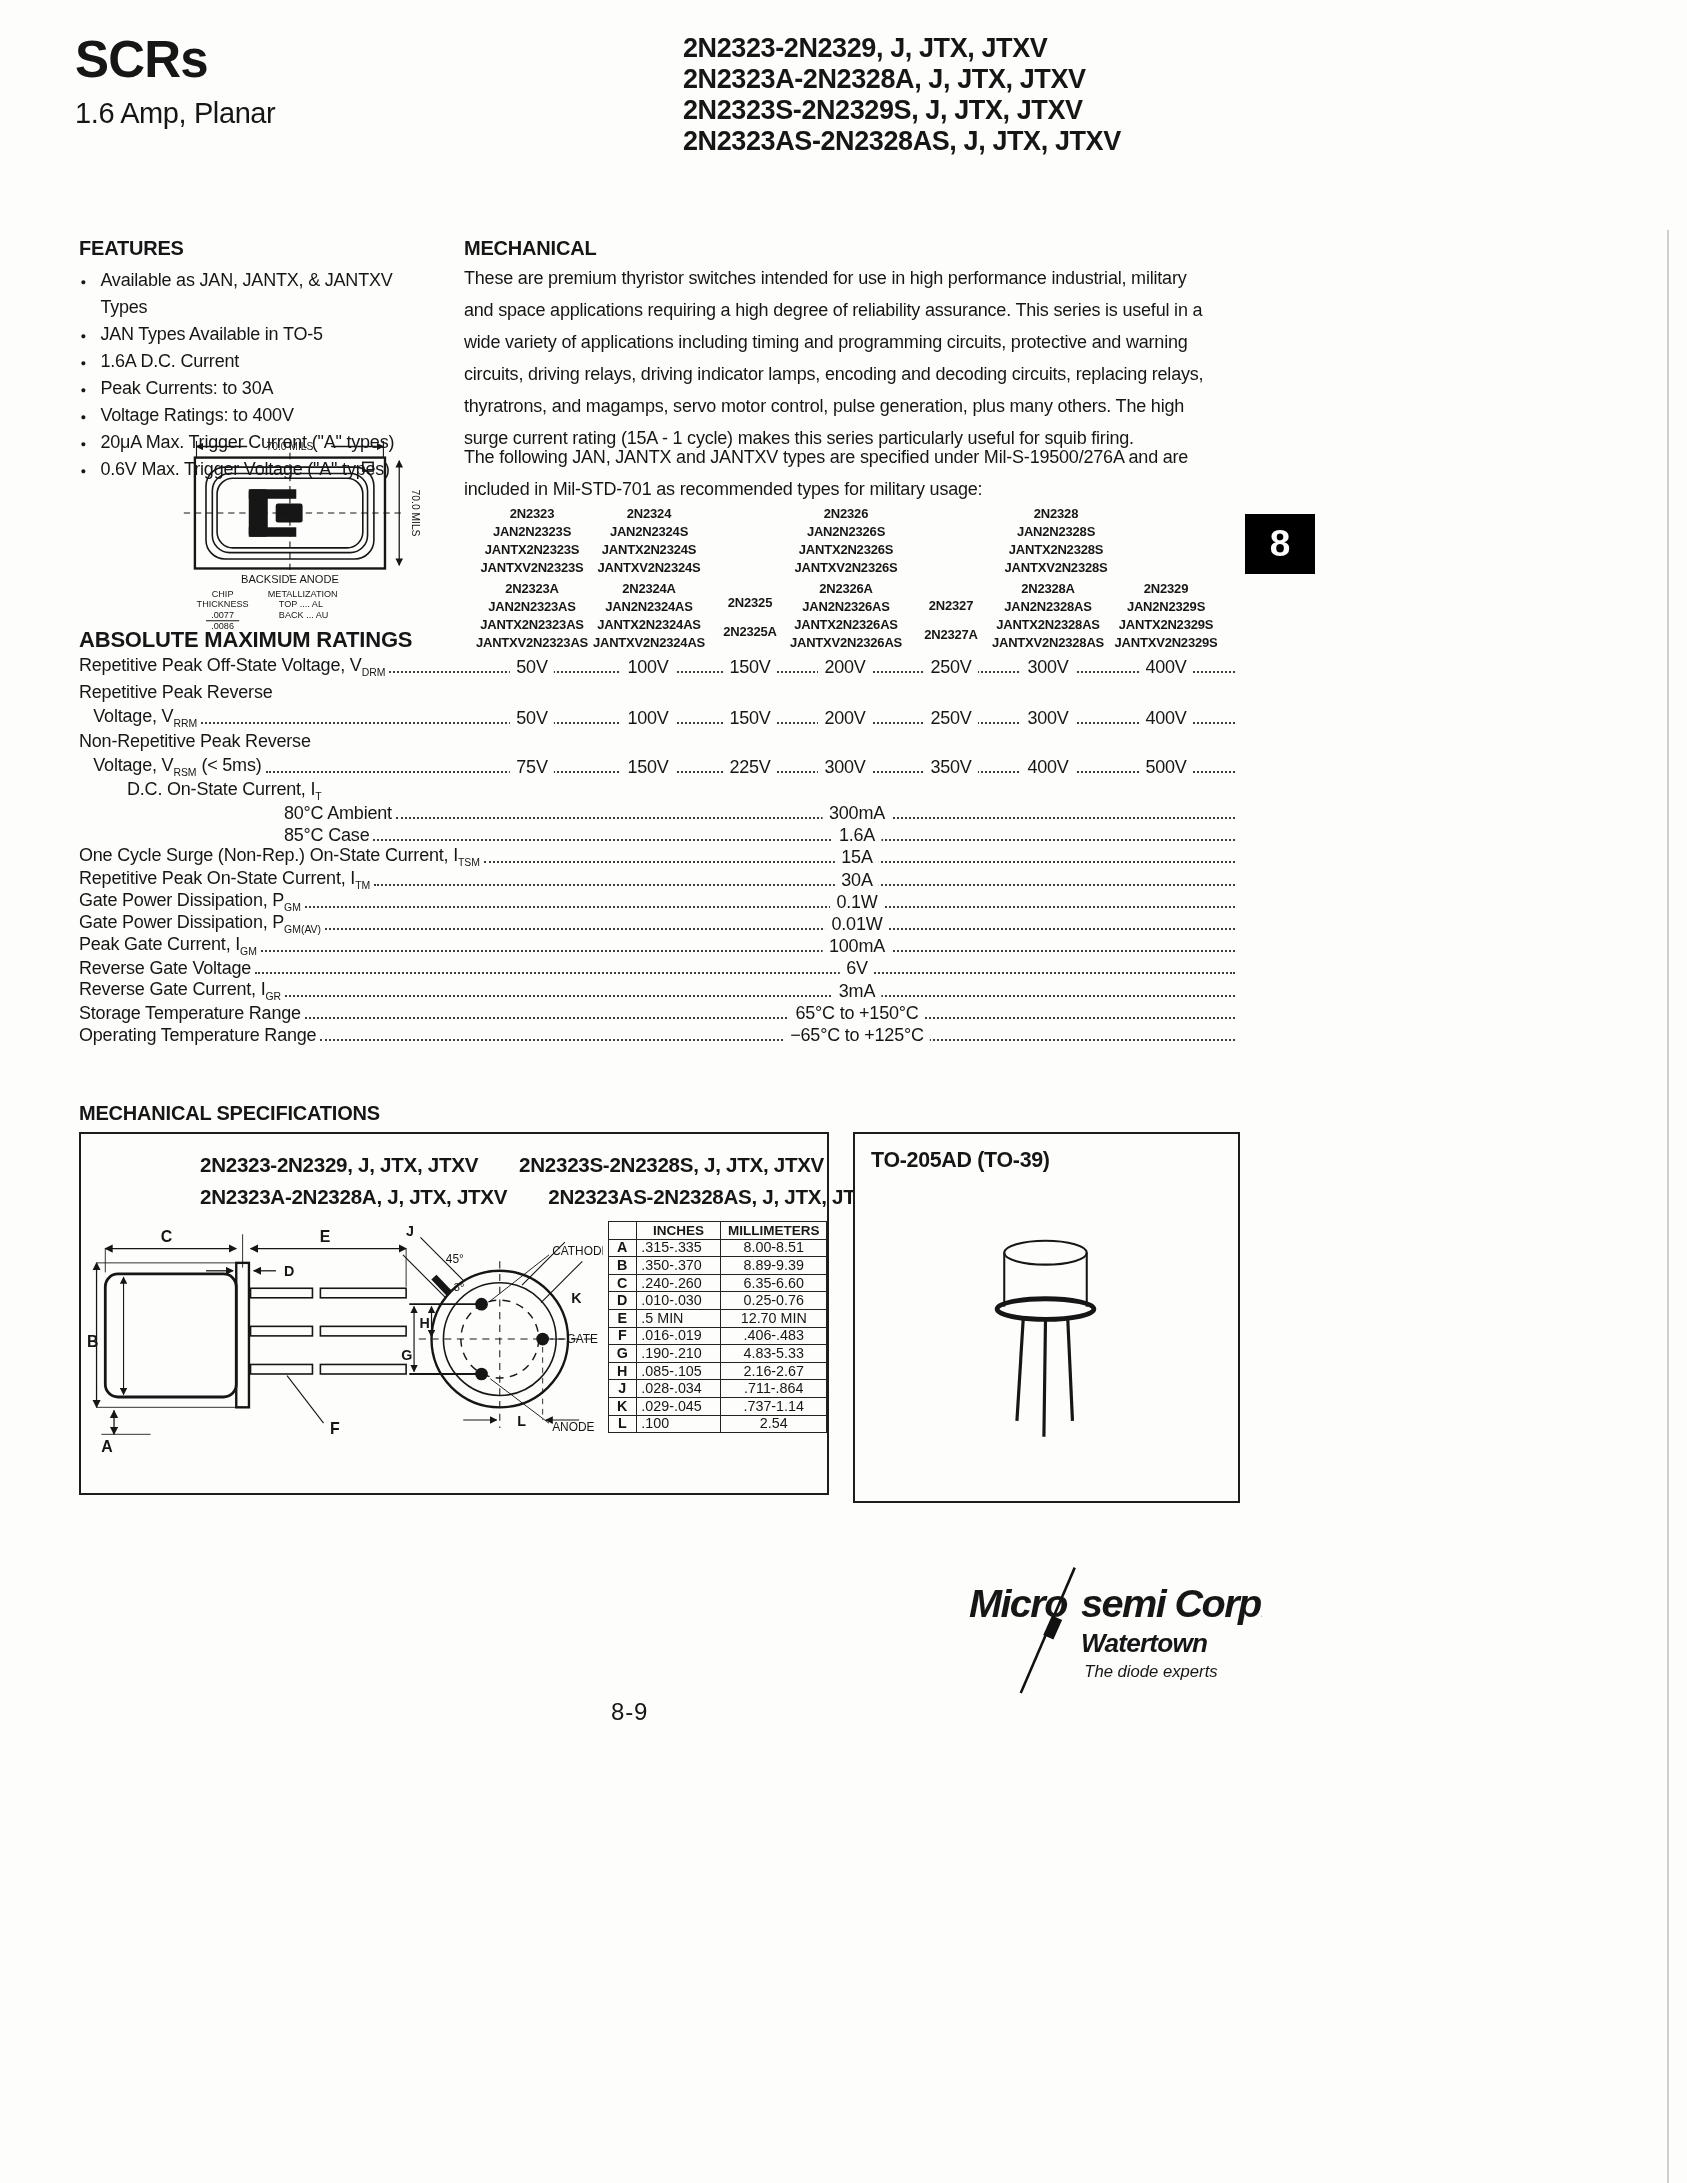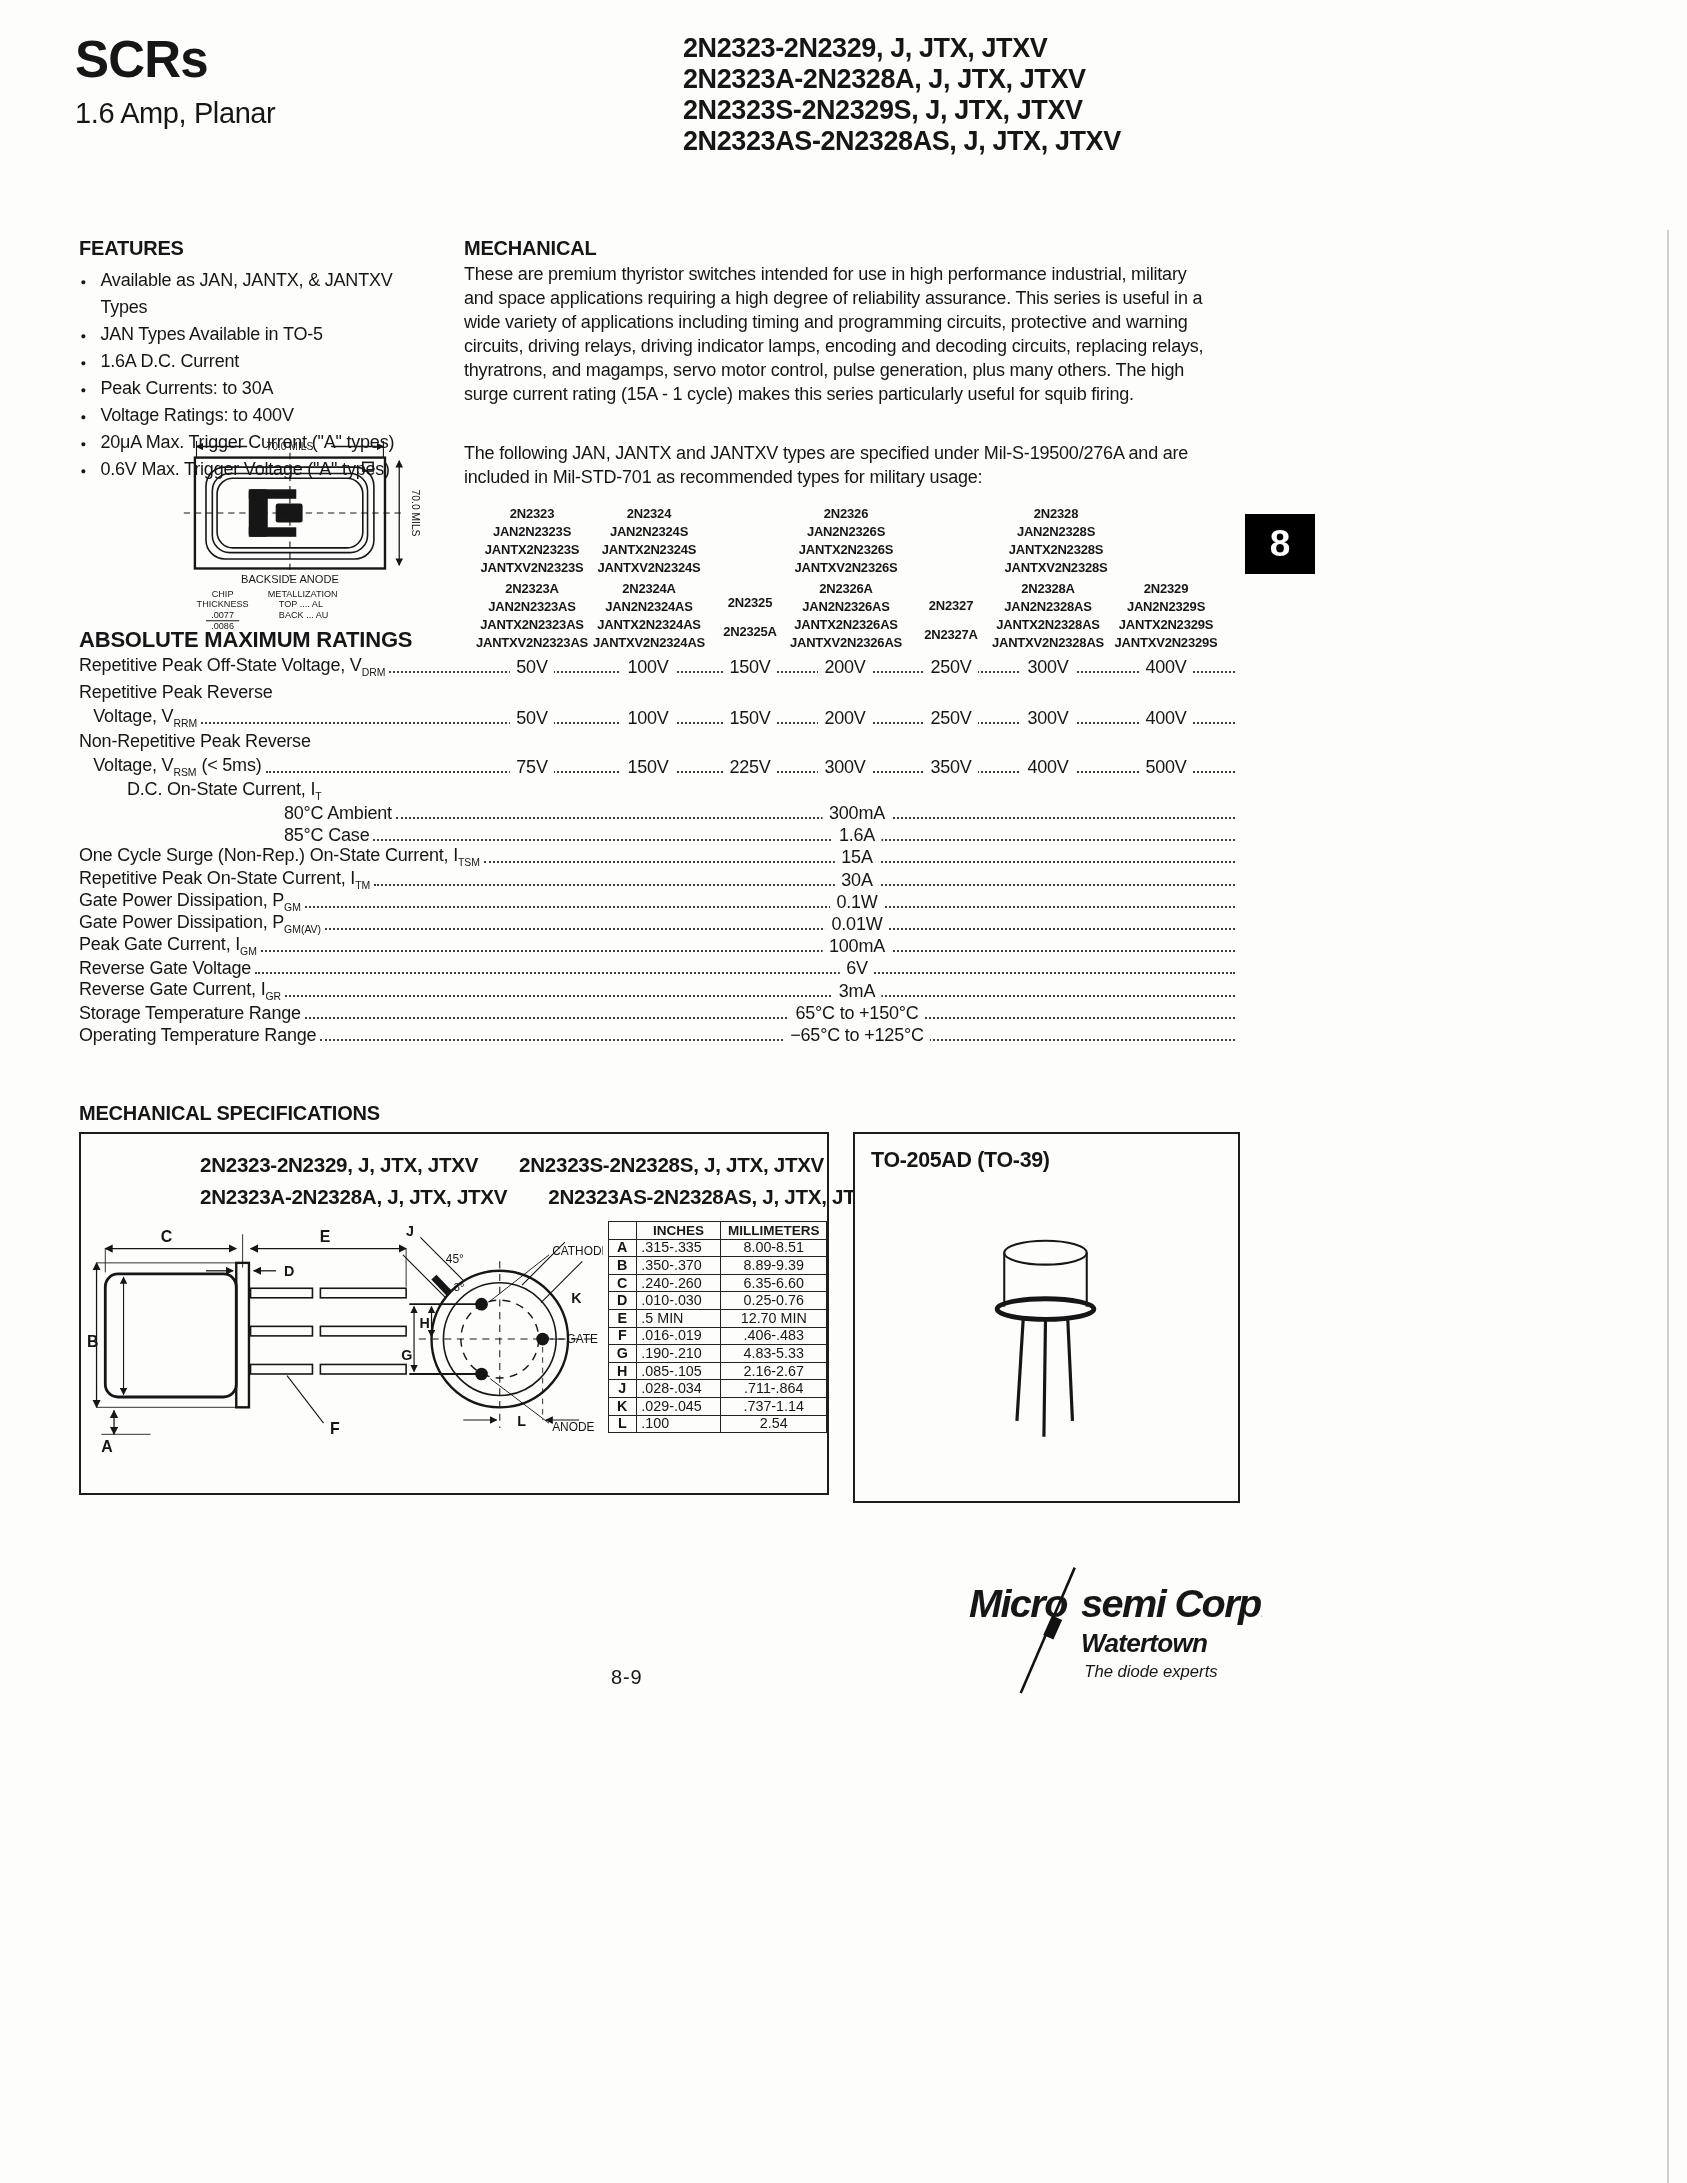--- a/index.html
+++ b/index.html
@@ -11,21 +11,21 @@
   .subtitle{font-size:29px;letter-spacing:-0.4px;}
   .partline{font-size:27px;font-weight:bold;letter-spacing:-0.4px;line-height:31px;white-space:nowrap;}
   
   .h-sec{font-size:20px;font-weight:bold;letter-spacing:-0.2px;}
   .h-ratings{font-size:22px;font-weight:bold;letter-spacing:-0.2px;}
   
   .features-list{margin:4.8px 0 0 0;padding:0;width:357px;font-size:18px;line-height:27px;}
   .features-list li{list-style:none;position:relative;padding-left:21.4px;letter-spacing:-0.2px;}
   .features-list li::before{content:"\25CF";position:absolute;left:1.6px;top:0.8px;font-size:9.5px;}
   
-  .desc-p{width:742px;font-size:18px;line-height:24px;letter-spacing:-0.2px;margin:0 0 14.3px 0;}
+  .desc-p{width:742px;font-size:18px;line-height:32px;letter-spacing:-0.2px;margin:0 0 14.3px 0;}
   
   .pcol{position:absolute;transform:translateX(-50%);text-align:center;font-weight:bold;
         font-size:13px;line-height:18px;letter-spacing:-0.2px;white-space:nowrap;}
   
   .rrow{position:absolute;left:79px;width:1158px;height:22px;display:flex;align-items:flex-end;
         font-size:18px;letter-spacing:-0.2px;}
   .rlabel{white-space:nowrap;}
   .rlabel sub{font-size:0.58em;letter-spacing:0;}
   .leader{flex:1;border-bottom:2.1px dotted #3c3c3c;margin:0 1.6px 4.8px 4px;}
   .rv{position:absolute;top:0.8px;transform:translateX(-50%);background:#fdfdfc;padding:0 6.4px;white-space:nowrap;}
@@ -37,21 +37,21 @@
   .dimtable{border-collapse:collapse;font-size:14.3px;}
   .dimtable td,.dimtable th{border:1.6px solid #222;padding:0.8px 4.8px;height:15px;line-height:15px;}
   .dimtable th{font-weight:bold;font-size:13.5px;}
   .dimtable td:first-child{text-align:center;font-weight:bold;width:20.6px;}
   .dimtable td:nth-child(2){width:83px;}
   .dimtable td:nth-child(3){width:97px;text-align:center;}
   .boxtitle{font-size:21.4px;font-weight:bold;letter-spacing:-0.3px;}
   
   .tab8{position:absolute;left:1245px;top:514px;width:70px;height:60px;background:#000;color:#fff;
         display:flex;align-items:center;justify-content:center;font-size:37px;font-weight:bold;}
-  .pageno{font-size:20px;letter-spacing:0.8px;}
+  .pageno{font-size:24px;letter-spacing:0.8px;margin-top:32px;}
   .scan-edge{position:absolute;left:1667px;top:230px;width:2.4px;height:1953px;background:#cfcfcf;}
   svg text{font-family:"Liberation Sans", sans-serif;fill:#161616;}
 </style>
 </head>
 <body>
 
 <div class="page">
 
   <div class="abs title" style="left:75px;top:30px;">SCRs</div>
   <div class="abs subtitle" style="left:75px;top:97px;">1.6 Amp, Planar</div>

